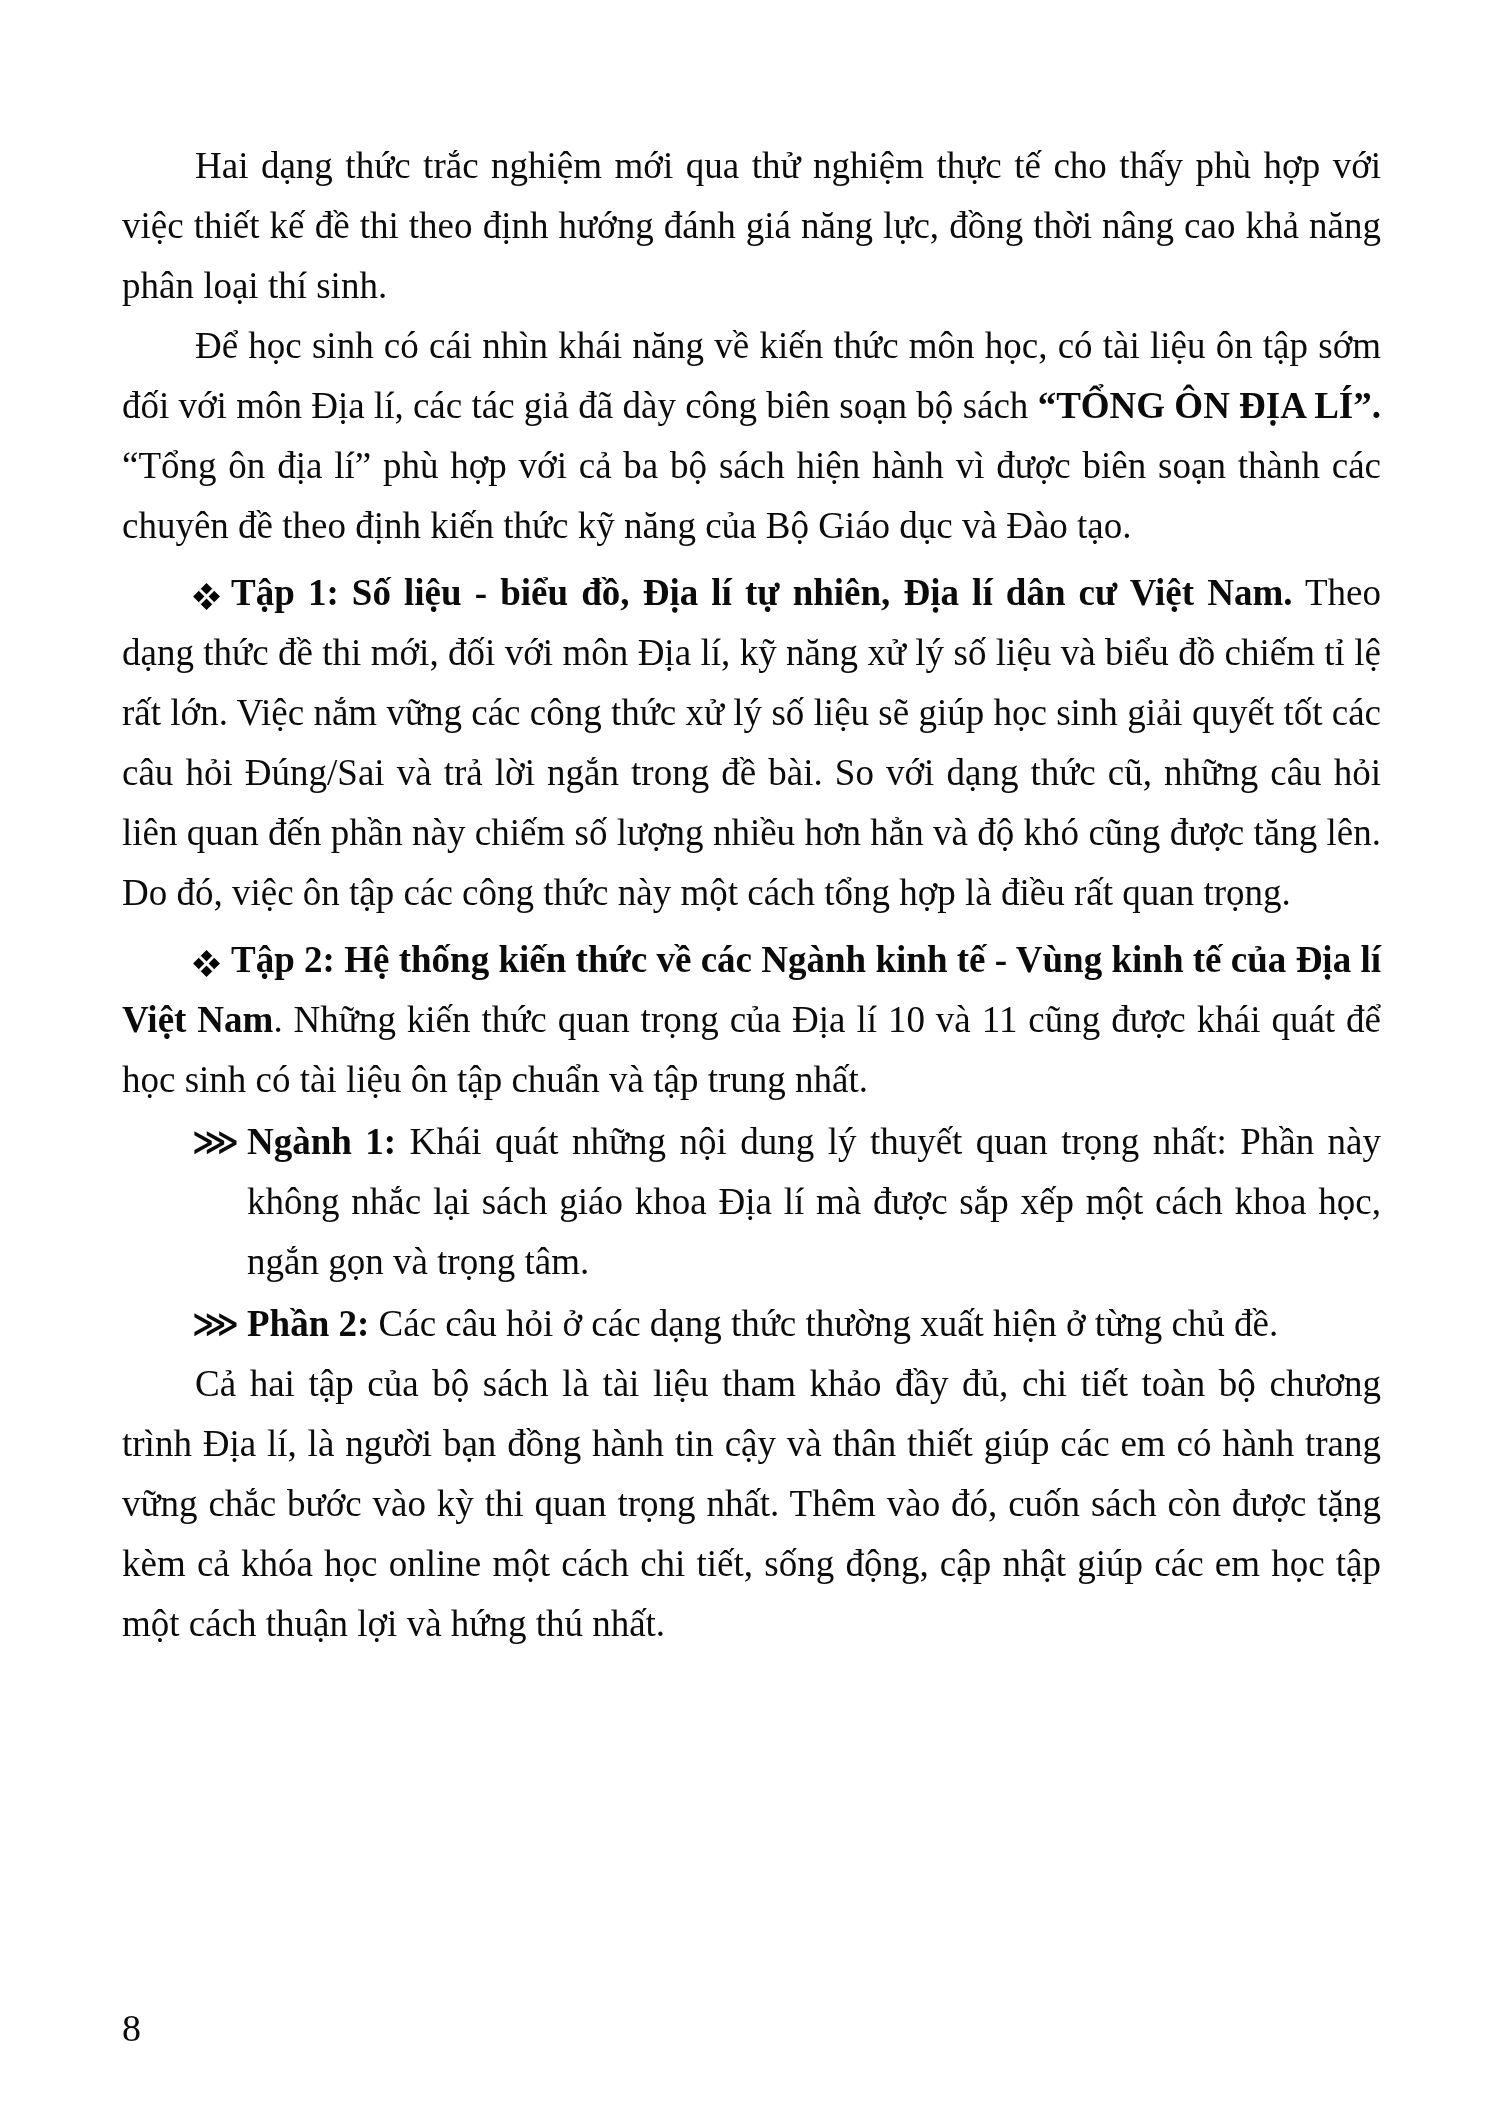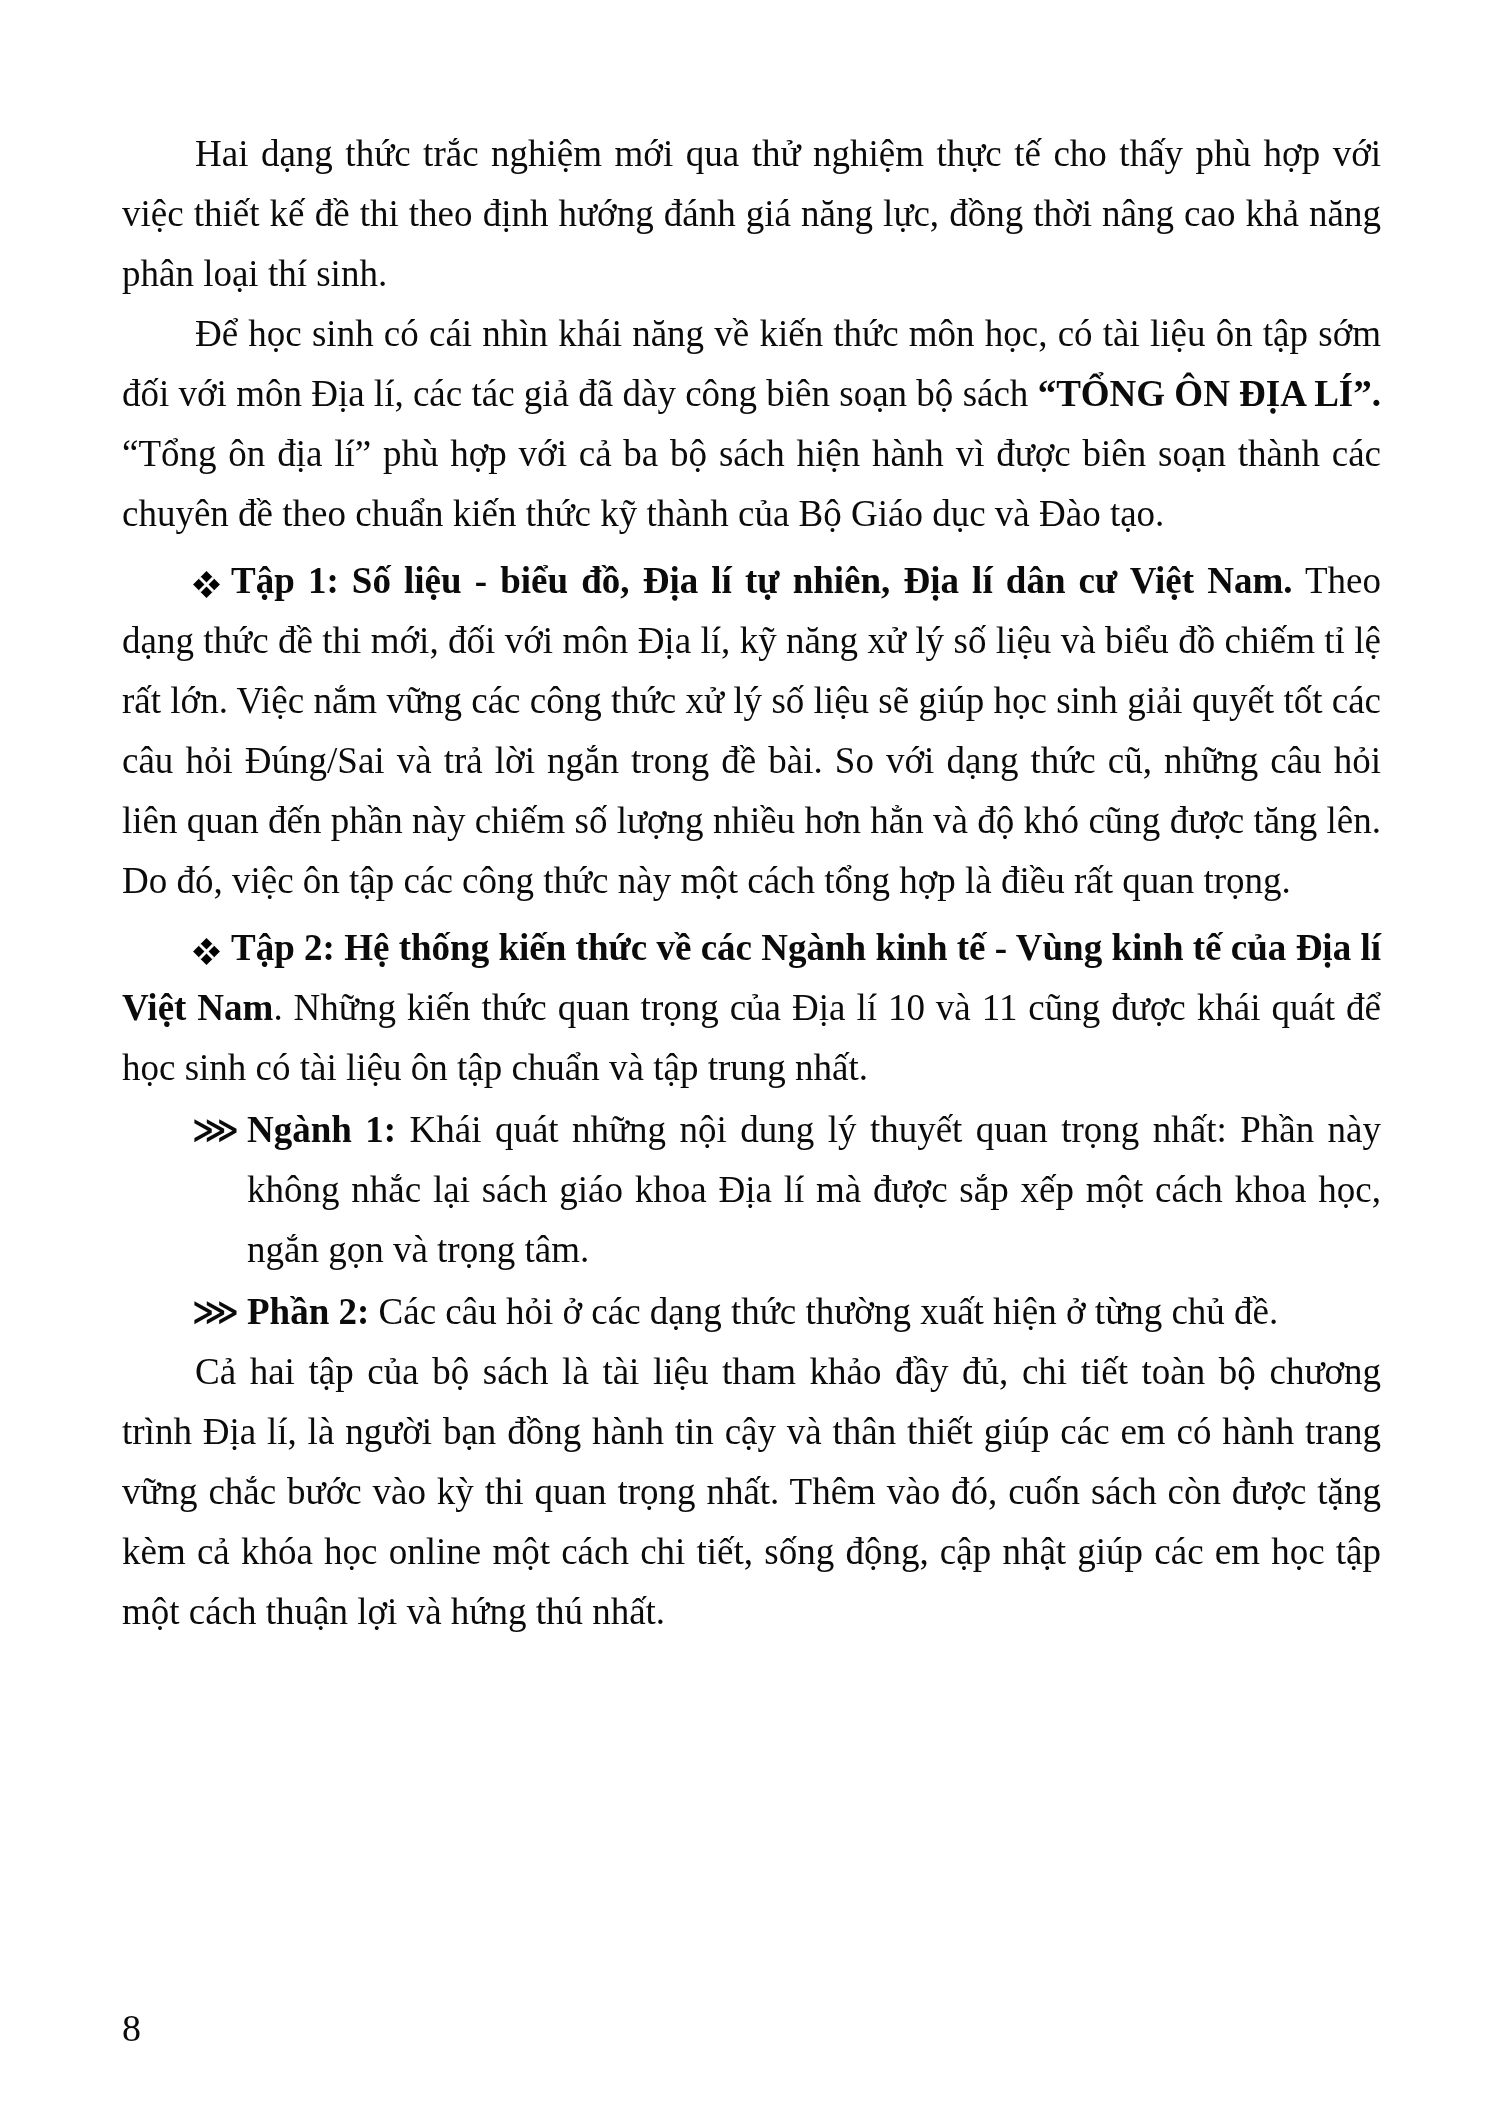--- a/index.html
+++ b/index.html
@@ -12,21 +12,21 @@
     height: 2126px;
     background: #ffffff;
     overflow: hidden;
     font-family: "Liberation Serif", "DejaVu Serif", serif;
     color: #0b0b0b;
   }
 
   .content {
     position: absolute;
     left: 122px;
-    top: 124px;
+    top: 136px;
     width: 1259px;
     font-size: 37px;
     line-height: 60px;
     text-align: justify;
   }
 
   .content p { margin: 0; text-indent: 73px; }
   .content p.no-indent { text-indent: 0; }
   .content p.vol { margin-top: 7px; }
 
@@ -75,21 +75,21 @@
 </head>
 <body>
 
 <div class="page">
   <div class="content">
 
     <p>Hai dạng thức trắc nghiệm mới qua thử nghiệm thực tế cho thấy phù hợp với việc thiết kế đề thi theo định hướng đánh giá năng lực, đồng thời nâng cao khả năng phân loại thí sinh.</p>
 
 
     <p>
-      <span>Để học sinh có cái nhìn khái năng về kiến thức môn học, có tài liệu ôn tập sớm đối với môn Địa lí, các tác giả đã dày công biên soạn bộ sách </span><b>“TỔNG ÔN ĐỊA LÍ”.</b><span> “Tổng ôn địa lí” phù hợp với cả ba bộ sách hiện hành vì được biên soạn thành các chuyên đề theo chuẩn kiến thức kỹ thành của Bộ Giáo dục và Đào tạo.</span>
+      <span>Để học sinh có cái nhìn khái năng về kiến thức môn học, có tài liệu ôn tập sớm đối với môn Địa lí, các tác giả đã dày công biên soạn bộ sách </span><b>“TỔNG ÔN ĐỊA LÍ”.</b><span> “Tổng ôn địa lí” phù hợp với cả ba bộ sách hiện hành vì được biên soạn thành các chuyên đề theo định kiến thức kỹ năng của Bộ Giáo dục và Đào tạo.</span>
     </p>
 
 
     <p class="vol">
       <span class="diamond"></span><b>Tập 1: Số liệu - biểu đồ, Địa lí tự nhiên, Địa lí dân cư Việt Nam.</b><span> Theo dạng thức đề thi mới, đối với môn Địa lí, kỹ năng xử lý số liệu và biểu đồ chiếm tỉ lệ rất lớn. Việc nắm vững các công thức xử lý số liệu sẽ giúp học sinh giải quyết tốt các câu hỏi Đúng/Sai và trả lời ngắn trong đề bài. So với dạng thức cũ, những câu hỏi liên quan đến phần này chiếm số lượng nhiều hơn hẳn và độ khó cũng được tăng lên. Do đó, việc ôn tập các công thức này một cách tổng hợp là điều rất quan trọng.</span>
     </p>
 
 
     <p class="vol">
       <span class="diamond"></span><b>Tập 2: Hệ thống kiến thức về các Ngành kinh tế - Vùng kinh tế của Địa lí Việt Nam</b><span>. Những kiến thức quan trọng của Địa lí 10 và 11 cũng được khái quát để học sinh có tài liệu ôn tập chuẩn và tập trung nhất.</span>

